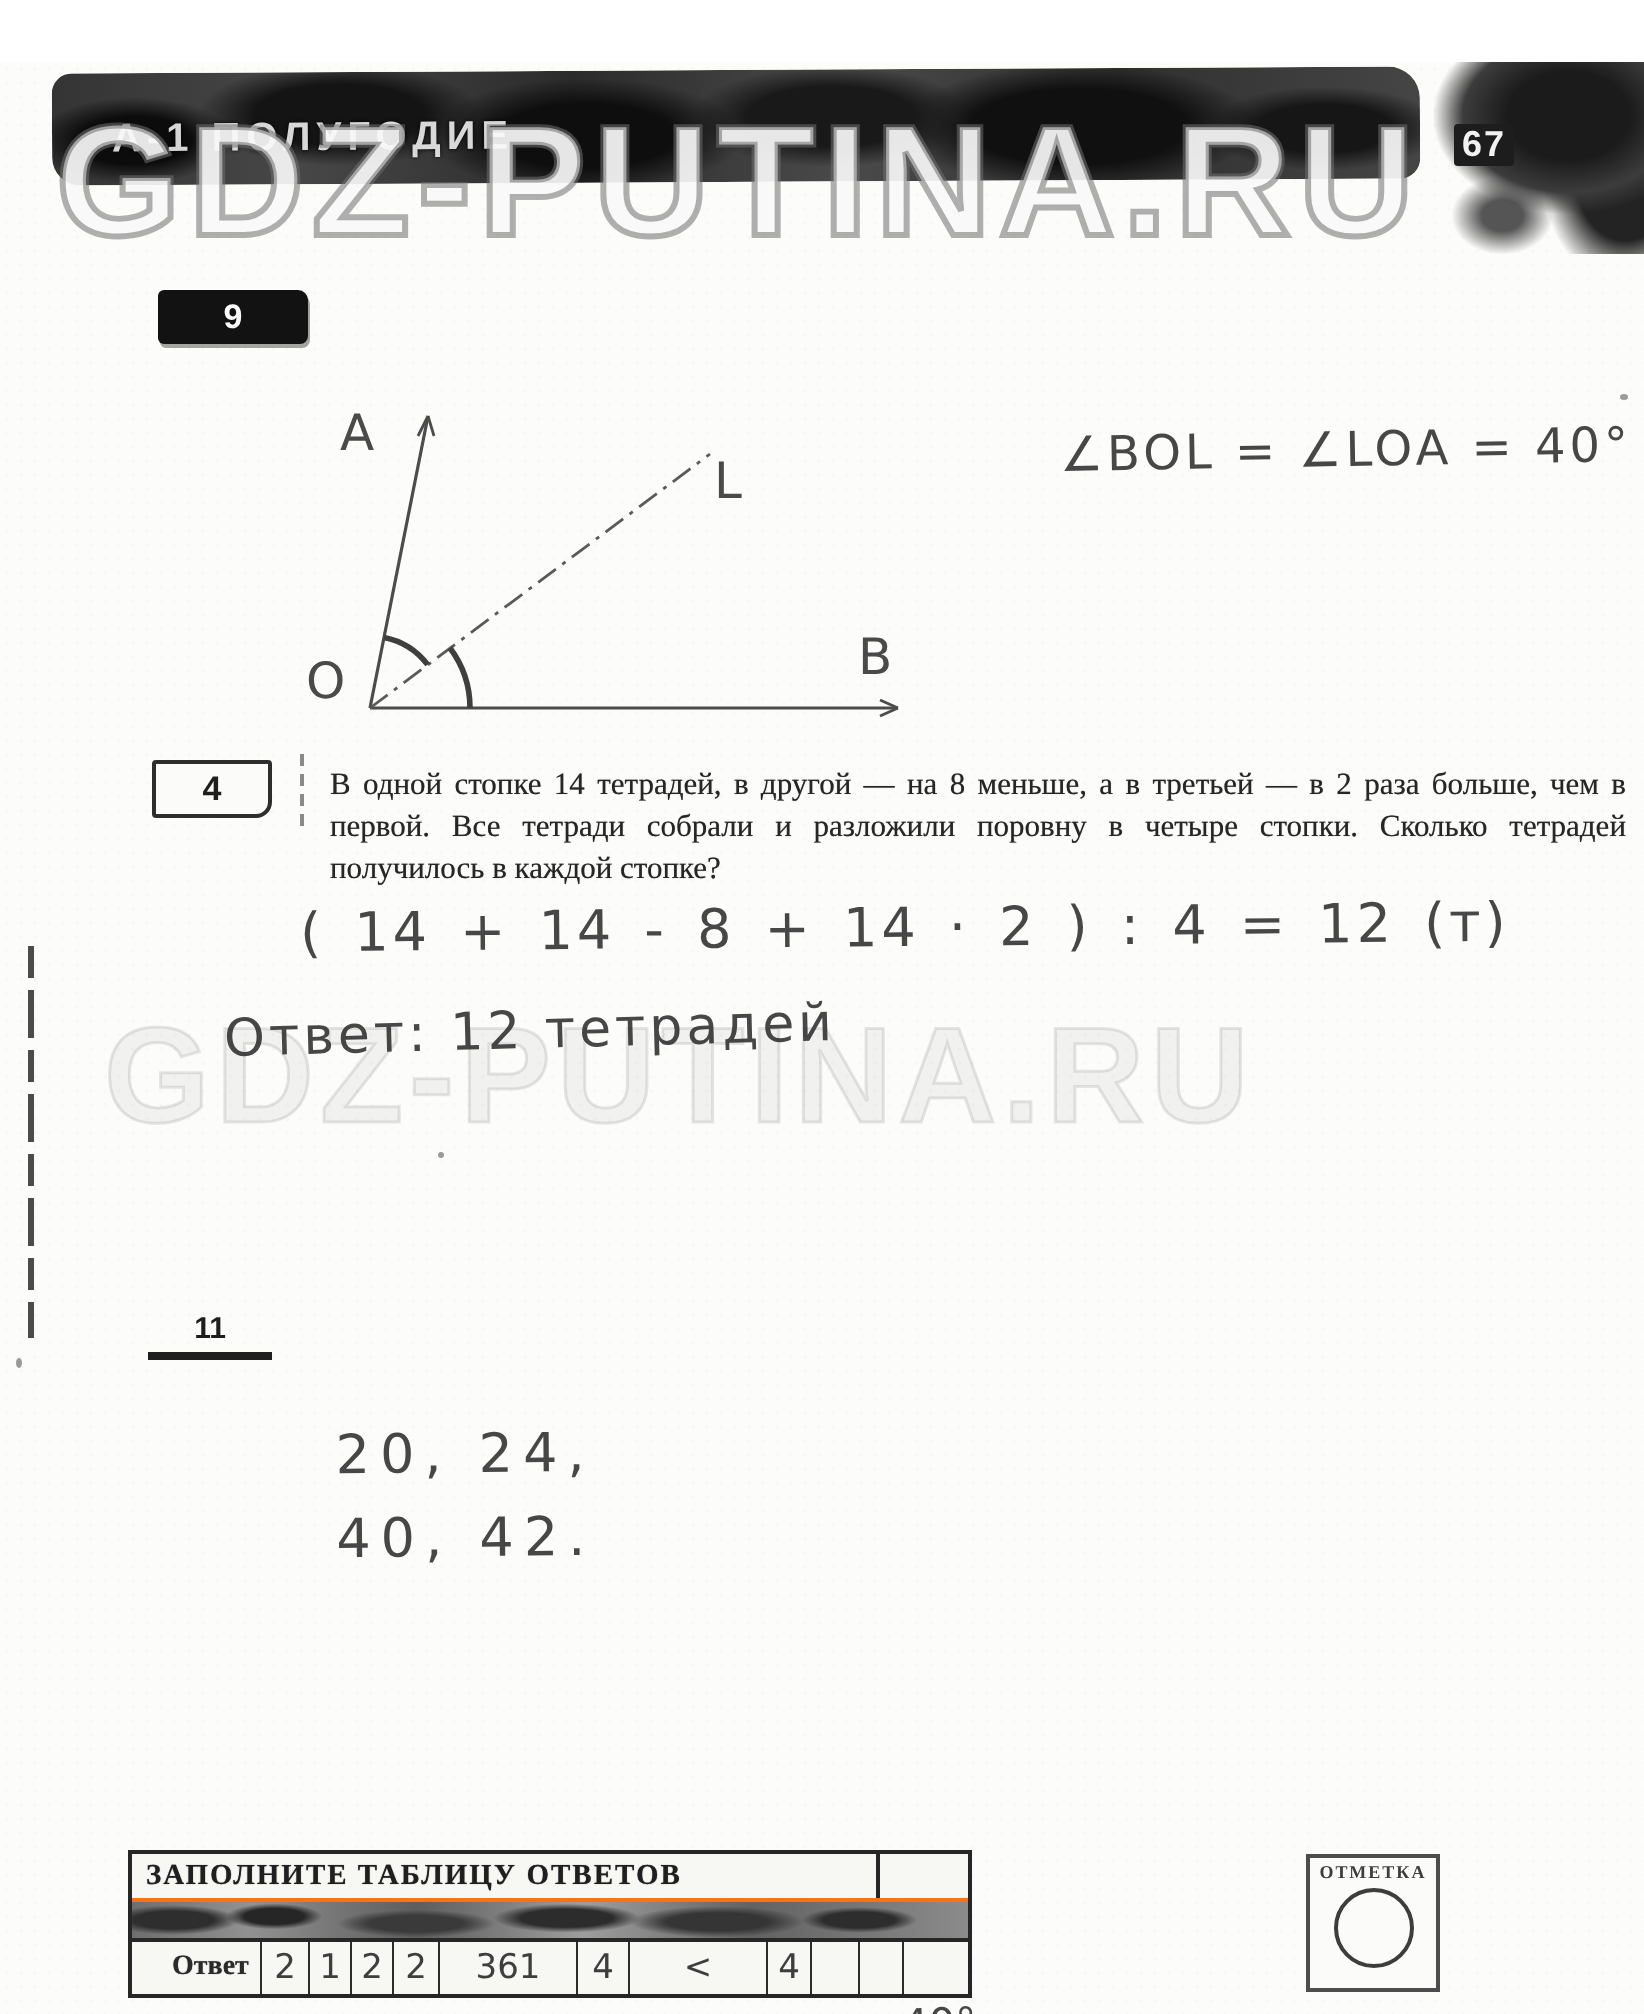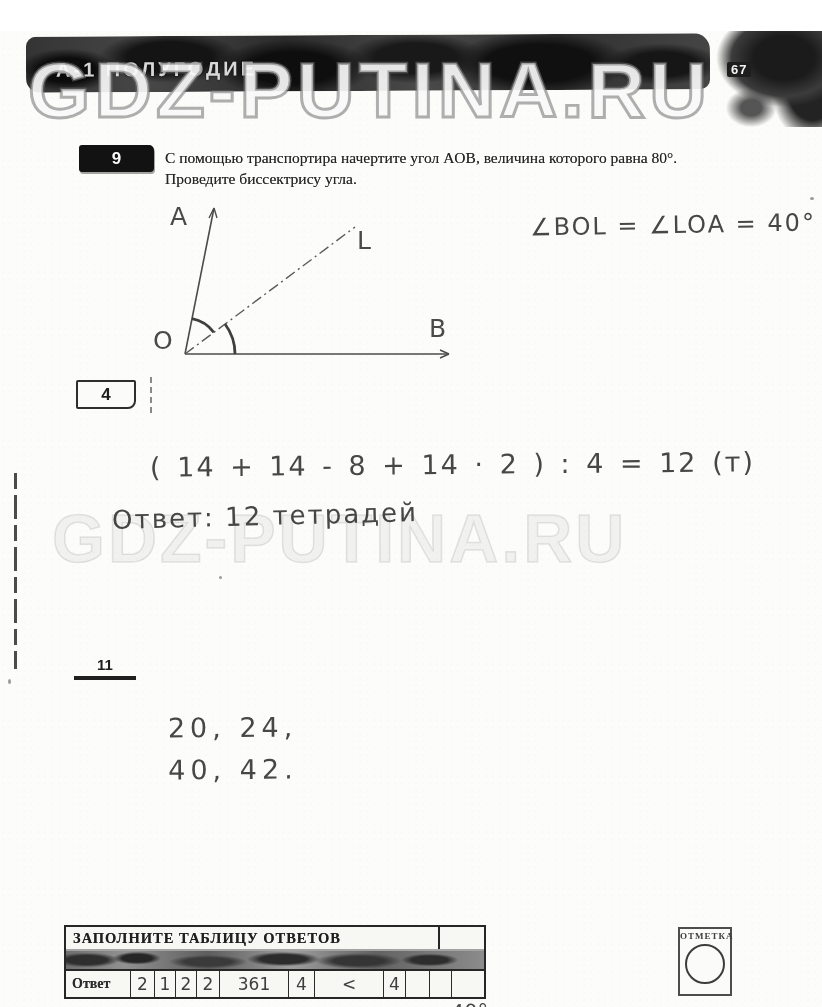--- a/index.html
+++ b/index.html
@@ -34,21 +34,21 @@
       radial-gradient(ellipse 34px 26px at 40% 80%, #555 30%, transparent 75%);
   }
   .header-title {
     position:absolute; left:56px; top:27px;
     font-family:"Liberation Sans",sans-serif; font-weight:bold; font-size:20px;
     letter-spacing:3px; color:#e8e8e8; opacity:.92; transform:rotate(-0.4deg);
     text-shadow:0 0 2px #000;
   }
   .page-number {
     position:absolute; left:727px; top:31px; padding:0 4px;
-    font-family:"Liberation Sans",sans-serif; font-weight:bold; font-size:13px;
+    font-family:"Liberation Sans",sans-serif; font-weight:bold; font-size:18px;
     color:#f2f2f2; background:#1d1d1d; border-radius:2px; letter-spacing:1px;
   }
   .watermark-main {
     position:absolute; left:28px; top:14px; width:792px; white-space:nowrap;
     font-family:"Liberation Sans",sans-serif; font-weight:bold; font-size:80px;
     letter-spacing:4px; color:rgba(249,249,249,0.92);
     -webkit-text-stroke:3px rgba(112,112,112,0.55);
     transform:scaleY(0.98); pointer-events:none;
   }
   .watermark-ghost {
@@ -107,68 +107,64 @@
   
   .binding-mark { position:absolute; left:14px; top:442px; width:3px; height:196px;
     background:repeating-linear-gradient(180deg,#2c2c2c 0 16px,transparent 16px 22px,
       #2c2c2c 22px 46px,transparent 46px 52px); opacity:.85; }
   .speck { position:absolute; background:#9a9a9a; border-radius:50%; }
 
   
   .atable { position:absolute; left:64px; top:894px; width:422px;
     border:2.4px solid #262626; background:#f7f7f4; }
   .at-row { display:flex; align-items:center; }
-  .at-head { height:24px; border-bottom:2px solid #a3a3a3; }
+  .at-head { height:24px; border-bottom:2px solid #f97316; }
   .at-title { flex:1; padding-left:7px; font-weight:bold; font-size:14.5px;
     letter-spacing:1px; color:#1f1f1f; text-shadow:0 0 .5px rgba(0,0,0,.6); }
   .at-head-extra { width:46px; height:100%; border-left:2px solid #262626; }
   .at-smudge { height:20px; border-bottom:2px solid #262626;
     background:
       radial-gradient(ellipse 40px 9px at 5% 50%, #2e2e2e 50%, transparent 82%),
       radial-gradient(ellipse 30px 8px at 17% 40%, #262626 50%, transparent 80%),
       radial-gradient(ellipse 52px 9px at 34% 60%, #3a3a3a 45%, transparent 76%),
       radial-gradient(ellipse 46px 9px at 52% 45%, #2c2c2c 50%, transparent 80%),
       radial-gradient(ellipse 56px 10px at 70% 55%, #353535 45%, transparent 78%),
       radial-gradient(ellipse 36px 8px at 87% 50%, #2d2d2d 50%, transparent 80%),
       linear-gradient(90deg,#6e6e6e,#919191 14%,#5d5d5d 34%,#9e9e9e 54%,#626262 74%,#8b8b8b);
   }
   .at-answers { height:26px; }
-  .at-label { width:64px; padding-left:6px; font-weight:bold; font-size:14px;
+  .at-label { width:64px; padding-left:20px; font-weight:bold; font-size:14px;
     color:#2a2a2a; text-shadow:0 0 .5px rgba(0,0,0,.5); }
   .at-cell { height:100%; border-left:1.8px solid #2b2b2b; display:flex;
     align-items:center; justify-content:center; }
   .at-cell .hw { font-size:17px; color:#3e3e3e; }
   .c1{width:24px}.c2{width:21px}.c3{width:21px}.c4{width:23px}.c5{width:69px}
   .c6{width:26px}.c7{width:69px}.c8{width:22px}.c9{width:24px}.c10{width:22px}
   .c11{flex:1}
 
   
-  .mark-box { position:absolute; left:678px; top:896px; width:54px; height:69px;
+  .mark-box { position:absolute; left:653px; top:896px; width:67px; height:69px;
     border:2.5px solid #4d4d4d; background:#fbfbf9; }
   .mark-box-label { margin-top:2px; text-align:center; font-weight:bold;
     font-size:9px; letter-spacing:1px; color:#3e3e3e; }
   .mark-circle { width:40px; height:40px; margin:3px auto 0;
     border:2.2px solid #3d3d3d; border-radius:50%; }
 </style>
 </head>
 <body>
 
 <div class="page">
 
   <div class="header-band"></div>
   <div class="header-corner"></div>
   <div class="header-title">А-1 ПОЛУГОДИЕ</div>
   <div class="page-number">67</div>
   <div class="watermark-main">GDZ-PUTINA.RU</div>
 
   <div class="p9-badge">9</div>
-  <div class="p9-text ptext">
-    <div>С помощью транспортира начертите угол AOB, величина которого равна 80°.</div>
-    <div>Проведите биссектрису угла.</div>
-  </div>
 
   <svg class="diagram" width="332" height="182" viewBox="0 0 332 182">
 
     <line x1="42" y1="157" x2="71" y2="11" stroke="#4c4c4c" stroke-width="1.6"></line>
     <path d="M71,11 l-5,10 M71,11 l3,10" stroke="#4c4c4c" stroke-width="1.4" fill="none"></path>
 
     <line x1="42" y1="157" x2="306" y2="157" stroke="#4c4c4c" stroke-width="1.6"></line>
     <path d="M306,157 l-9,-4 M306,157 l-9,4" stroke="#4c4c4c" stroke-width="1.4" fill="none"></path>
 
     <line x1="42" y1="157" x2="212" y2="30" stroke="#5a5a5a" stroke-width="1.4" stroke-dasharray="11,4,2,4"></line>
@@ -179,20 +175,21 @@
     <text x="27" y="28" font-size="25">A</text>
     <text x="10" y="152" font-size="25">O</text>
     <text x="286" y="140" font-size="25">B</text>
     <text x="214" y="52" font-size="25">L</text>
   </svg>
 
   <div class="hw hw-angle">∠BOL = ∠LOA = 40°</div>
 
   <div class="p10-badge">4</div>
   <div class="p10-dash"></div>
+  <div class="p10-text ptext">В одной стопке 14 тетрадей, в другой — на 8 меньше, а в третьей — в 2 раза больше, чем в первой. Все тетради собрали и разложили поровну в четыре стопки. Сколько тетрадей получилось в каждой стопке?</div>
   <div class="hw hw-eq">( 14 + 14 - 8 + 14 · 2 ) : 4 = 12  (т)</div>
   <div class="hw hw-otvet">Ответ: 12 тетрадей</div>
 
   <div class="watermark-ghost">GDZ-PUTINA.RU</div>
   <div class="binding-mark"></div>
 
   <div class="p11-badge">11</div>
   <div class="hw hw-nums">
     <div>20, 24,</div>
     <div>40, 42.</div>

